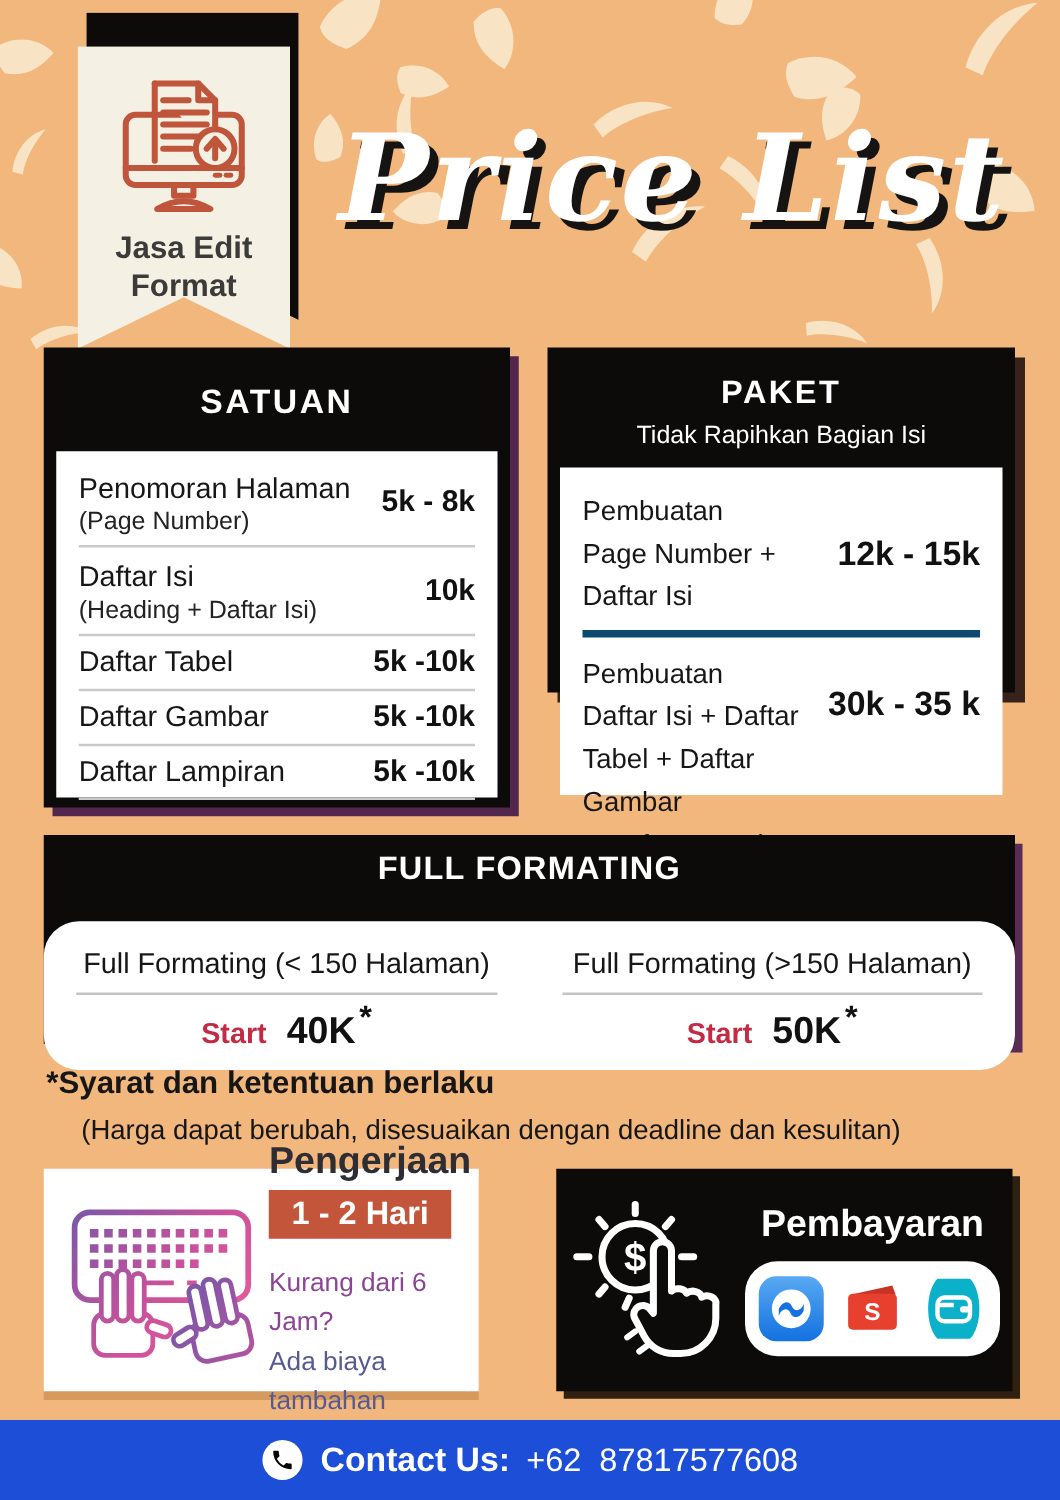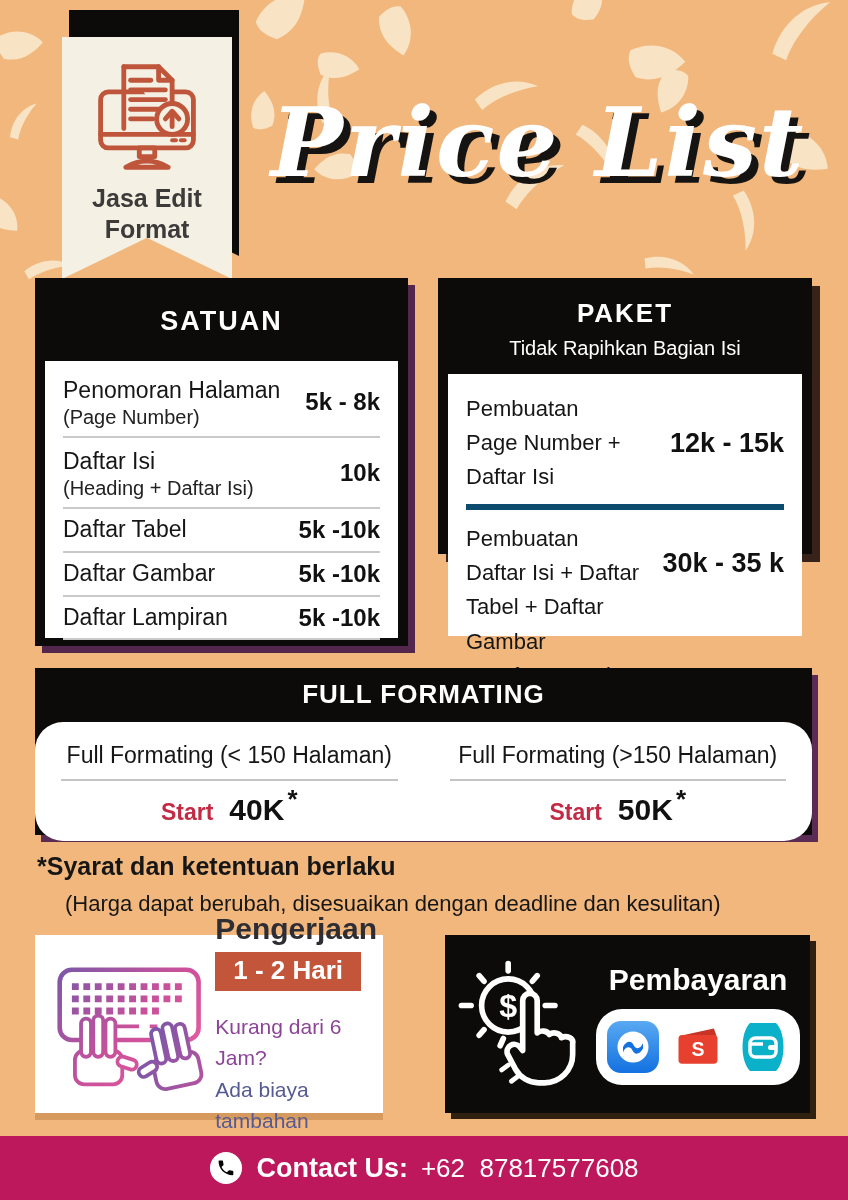--- a/index.html
+++ b/index.html
@@ -43,21 +43,21 @@
   .p-price{ font-size:24px; font-weight:bold; color:#111; white-space:nowrap; padding-left:8px; }
 
   .pk-row{ display:flex; justify-content:space-between; border-bottom:6px solid #0c4a6e; padding:12px 0 10px; }
   .pk-row .p-name{ font-size:22px; line-height:1.55; white-space:pre-line; }
   .pk-row .p-price{ font-size:27px; }
   .pk-row.c1 .p-price{ align-self:center; }
   .pk-row.c2 .p-price{ margin-top:26px; }
 
   
   .card-full{ left:35px; top:668px; width:777px; height:167px; box-shadow:6px 7px 0 #5a2b55; }
-  .card-full .card-head{ padding:11px 0 12px; font-size:26px; font-weight:bold; letter-spacing:1px; }
+  .card-full .card-head{ padding:11px 0 27px; font-size:26px; font-weight:bold; letter-spacing:1px; }
   .full-body{ background:#fff; margin:0; height:119px; display:flex;border-radius:28px; }
   .full-col{ flex:1; padding-top:20px; text-align:center; }
   .full-title{ font-size:23px; color:#161616; padding:0 22px; }
   .full-rule{ border:none; border-top:2px solid #c4c4c4; margin:10px 26px 12px; }
   .start-row{ display:flex; justify-content:center; align-items:baseline; gap:16px; }
   .start-label{ color:#c32b44; font-weight:bold; font-size:23px; }
   .start-price{ font-size:30px; font-weight:bold; color:#111; position:relative; }
   .star{ font-size:26px; font-weight:bold; position:relative; top:-12px; margin-left:3px; }
 
   
@@ -76,21 +76,21 @@
   .note1{ color:#8c4496; } .note2{ color:#565a92; }
 
   .pay-card{ position:absolute; left:445px; top:935px; width:365px; height:178px; background:#0c0b09;
     box-shadow:6px 6px 0 #30200f; display:flex; align-items:center; padding:8px 10px; }
   .pay-text{ margin-left:4px; display:flex; flex-direction:column; align-items:center; }
   .pay-title{ font-size:30px; font-weight:bold; color:#fff; }
   .pay-pill{ margin-top:12px; width:204px; height:76px; background:#fff; border-radius:26px;
     display:flex; align-items:center; justify-content:center; gap:11px; }
 
   
-  .contact-bar{ position:absolute; left:0; top:1136px; width:848px; height:64px; background:#be185d;
+  .contact-bar{ position:absolute; left:0; top:1136px; width:848px; height:64px; background:#1d4ed8;
     display:flex; align-items:center; justify-content:center; gap:13px; }
   .contact-label{ color:#fff; font-size:27px; font-weight:bold; }
   .contact-phone{ color:#fff; font-size:26px; white-space:pre; }
 </style>
 </head>
 <body>
 
 <div class="poster">
 
   <svg class="confetti" width="848" height="300" viewBox="0 0 848 300">

